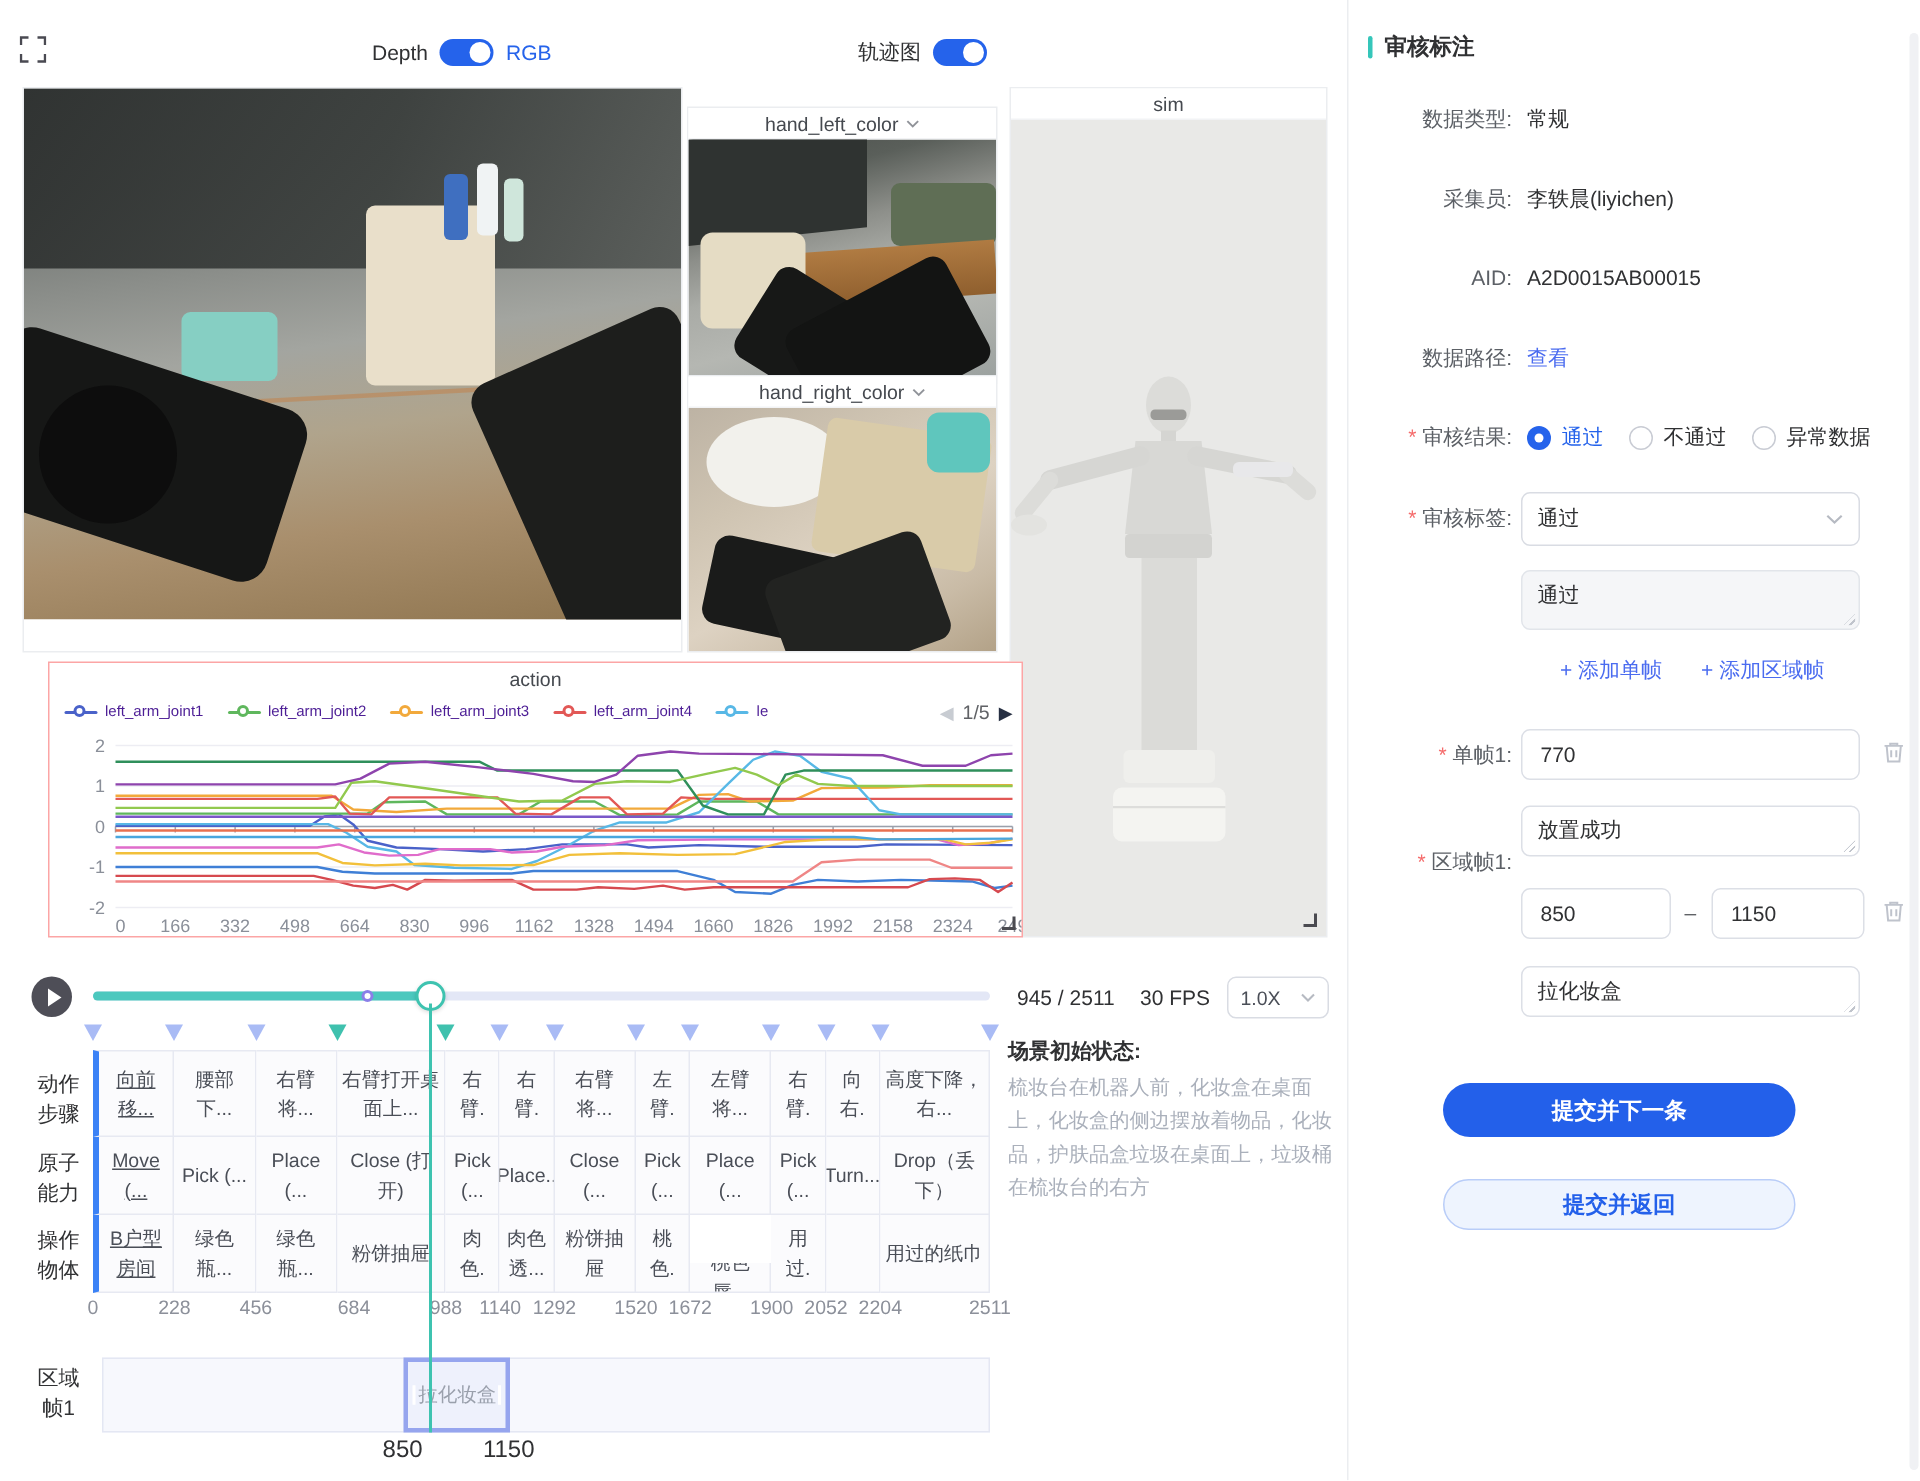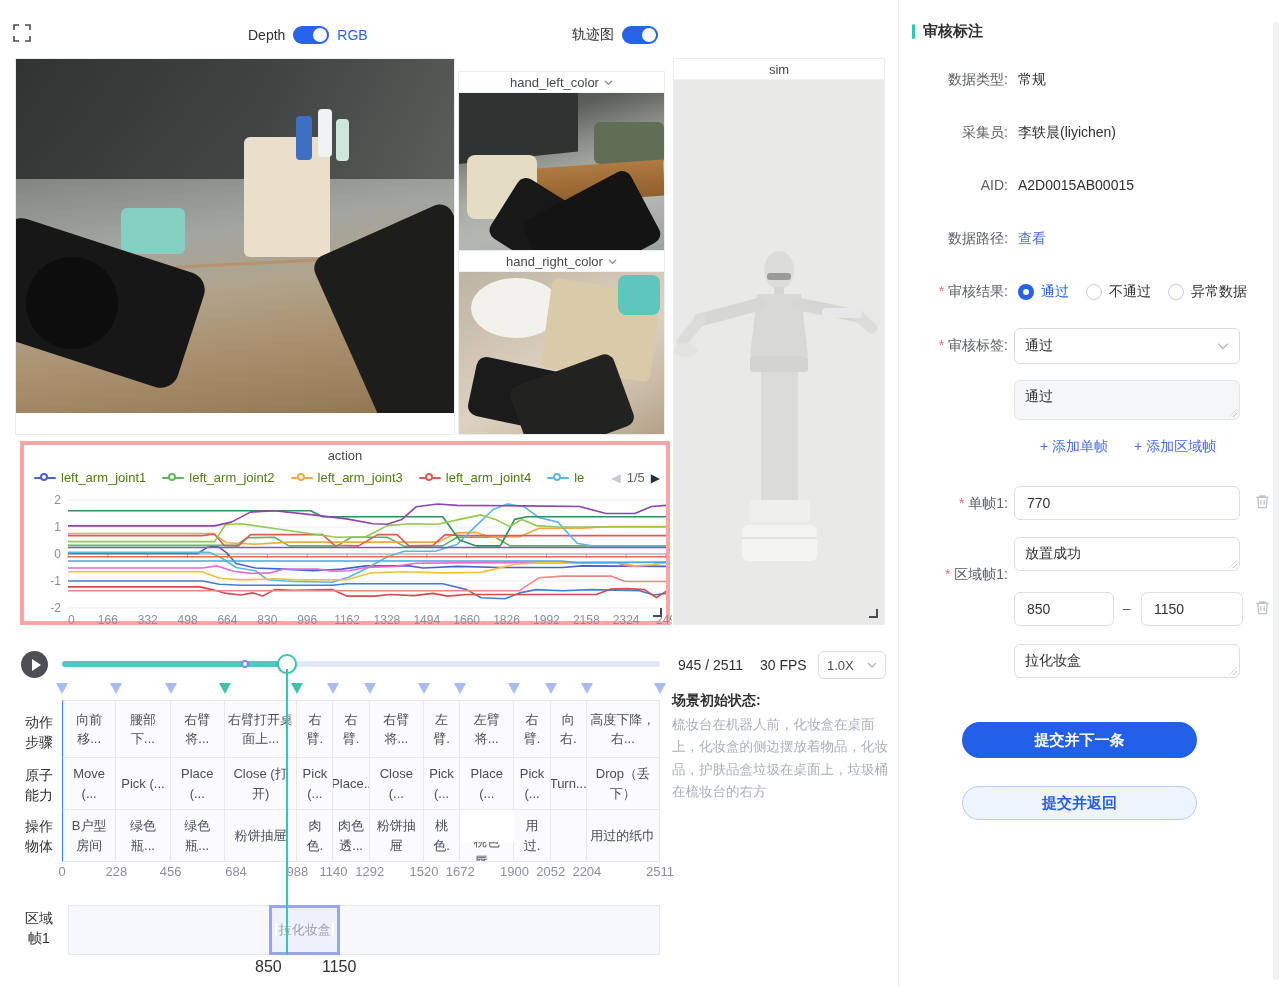--- a/index.html
+++ b/index.html
@@ -47,24 +47,24 @@
   .hr-bg { inset:0; background:linear-gradient(150deg,#bdb3a4 0%,#cfc4b2 30%,#ddd2c2 55%,#c9bba6 80%,#b3a288 100%); }
   .hr-tissue { left:6%; top:4%; width:90px; height:60px; background:#f2f1ec; border-radius:50%; }
   .hr-box { right:4%; top:8%; width:110px; height:90px; background:#d9cba9; transform:rotate(8deg); border-radius:6px; }
   .hr-teal { right:2%; top:2%; width:42px; height:40px; background:#5fc6bd; border-radius:8px; }
   .hr-gripL { left:6%; bottom:4%; width:130px; height:60px; background:#1a1b1a; border-radius:10px; transform:rotate(12deg); }
   .hr-gripR { right:18%; bottom:-6%; width:110px; height:76px; background:#222321; border-radius:10px; transform:rotate(-20deg); }
 
   .sim-body { background:#e9e9e7; }
 
   
-  .action-panel { left:20px; top:441px; width:650px; height:184px; border:4px solid #fca5a5; background:#fff; }
+  .action-panel { left:32px; top:441px; width:650px; height:184px; border:1px solid #fca5a5; background:#fff; }
   .action-title { height:20px; display:flex; align-items:center; justify-content:center; font-size:13px; color:#45494f; }
   .legend-row { height:25px; display:flex; align-items:center; padding:0 6px 0 10px; gap:16px; }
-  .legend-item { display:flex; align-items:center; gap:5px; font-size:13px; color:#4d7c0f; white-space:nowrap; }
+  .legend-item { display:flex; align-items:center; gap:5px; font-size:10px; color:#4c1d95; white-space:nowrap; }
   .lg-marker { position:relative; width:22px; height:10px; }
   .lg-marker .ln { position:absolute; left:0; right:0; top:4px; height:2px; border-radius:1px; }
   .lg-marker .ring { position:absolute; left:6px; top:0; width:8px; height:8px; border-radius:50%; border:2px solid; background:#fff; }
   .legend-pager { margin-left:auto; display:flex; align-items:center; gap:6px; font-size:13px; color:#606266; }
   .pg-left { color:#c8ccd2; font-size:12px; } .pg-right { color:#273043; font-size:12px; }
   .corner-mark { width:9px; height:9px; border-right:2px solid #4a4a50; border-bottom:2px solid #4a4a50; }
 
   
   .play-btn { left:21px; top:651px; width:27px; height:27px; border-radius:50%; background:#4e4e57; display:flex; align-items:center; justify-content:center; cursor:pointer; }
   .play-btn .tri { width:0; height:0; border-left:9px solid #fff; border-top:6px solid transparent; border-bottom:6px solid transparent; margin-left:3px; }
@@ -79,21 +79,21 @@
   
   .flag { top:683px; width:0; height:0; border-left:6px solid transparent; border-right:6px solid transparent; border-top:11px solid #a9bbf5; }
   .flag.teal { border-top-color:#3fc1ae; }
   .playhead { left:287px; top:669px; width:2px; height:286px; background:#3ec3b0; }
 
   
   .row-label { left:22px; width:34px; text-align:center; font-size:14px; color:#303133; line-height:1.45; }
   .track { left:62px; width:598px; display:flex; }
   .cell { border:1px solid #e7e9f2; border-left:none; background:#fbfbfd; display:flex; align-items:center; justify-content:center;
     text-align:center; font-size:13px; color:#4a4e57; line-height:1.5; overflow:hidden; padding:2px 3px; }
-  .cell:first-child { border-left:1px solid #3b82f6; }
+  .cell:first-child { border-left:4px solid #3b82f6;text-decoration:underline; }
   .track.t2 .cell, .track.t3 .cell { border-top:none; }
   .scale-label { top:864px; font-size:13px; color:#8c909a; transform:translateX(-50%); }
 
   
   .region-box { left:68px; top:905px; width:592px; height:50px; background:#f7f8fd; border:1px solid #e4e7f3; }
   .region-seg { position:absolute; top:-1px; height:50px; background:#eef1fc; border:3px solid #96a5ee; display:flex; align-items:center; justify-content:center; font-size:13px; color:#9aa0ac; }
   .region-seg .hbar { position:absolute; top:50%; transform:translateY(-50%); width:2px; height:13px; background:#fff; }
   .region-num { top:958px; font-size:16px; color:#303133; transform:translateX(-50%); }
 
   

